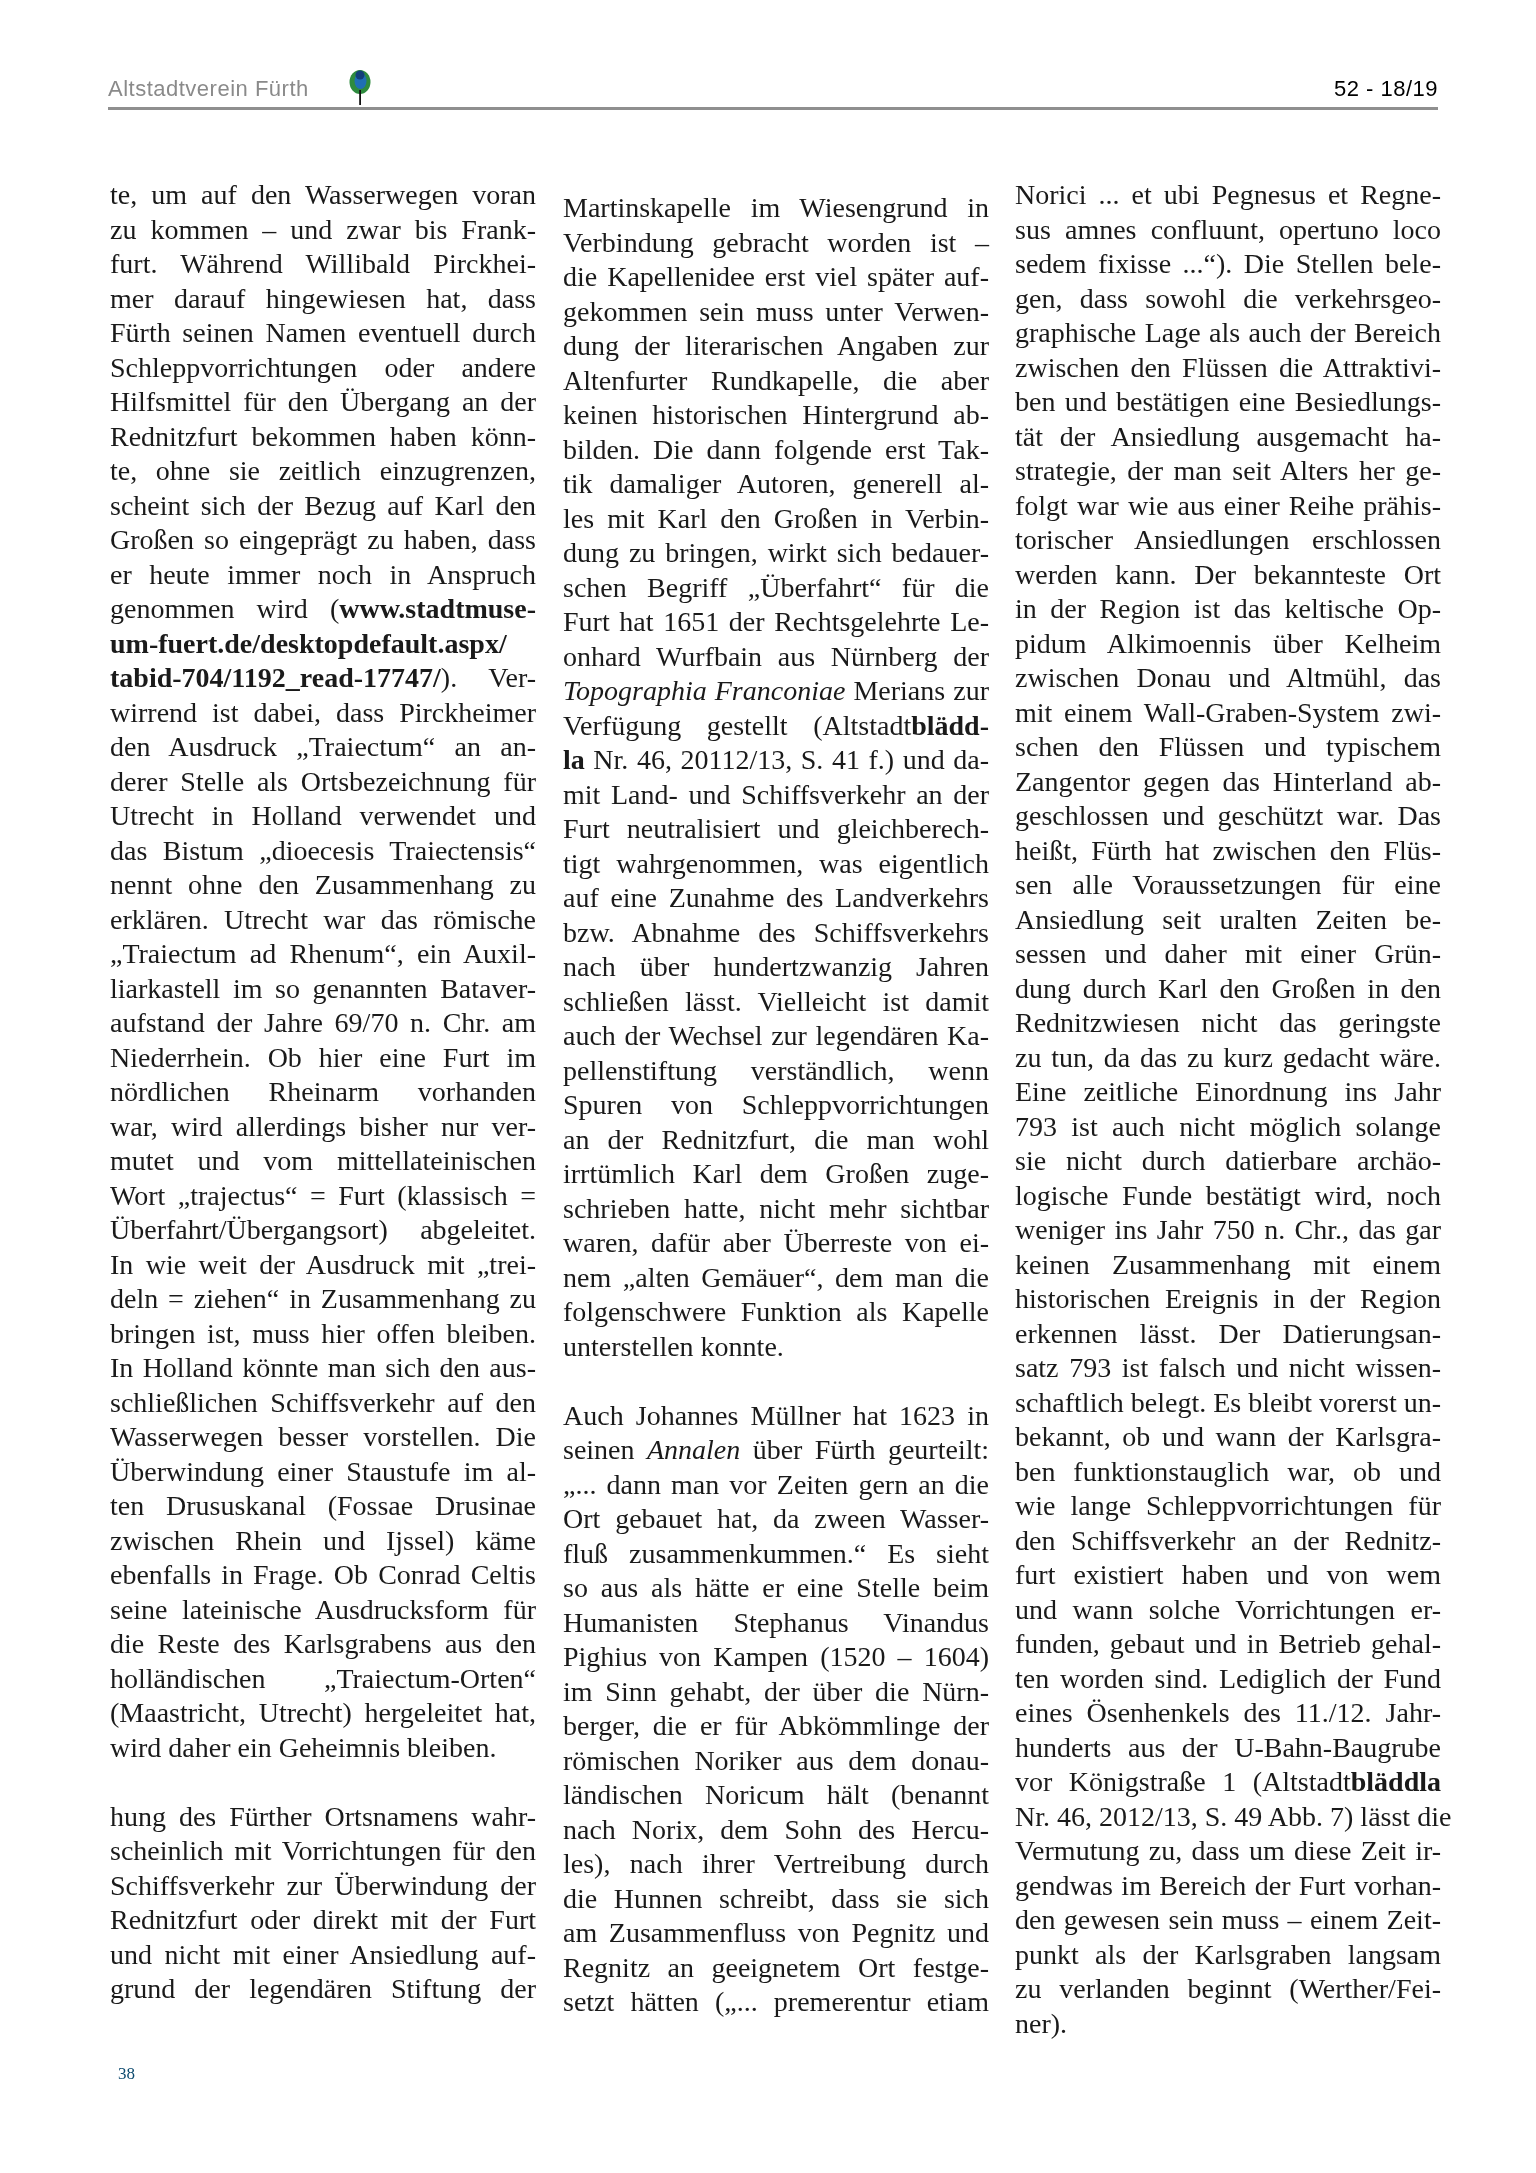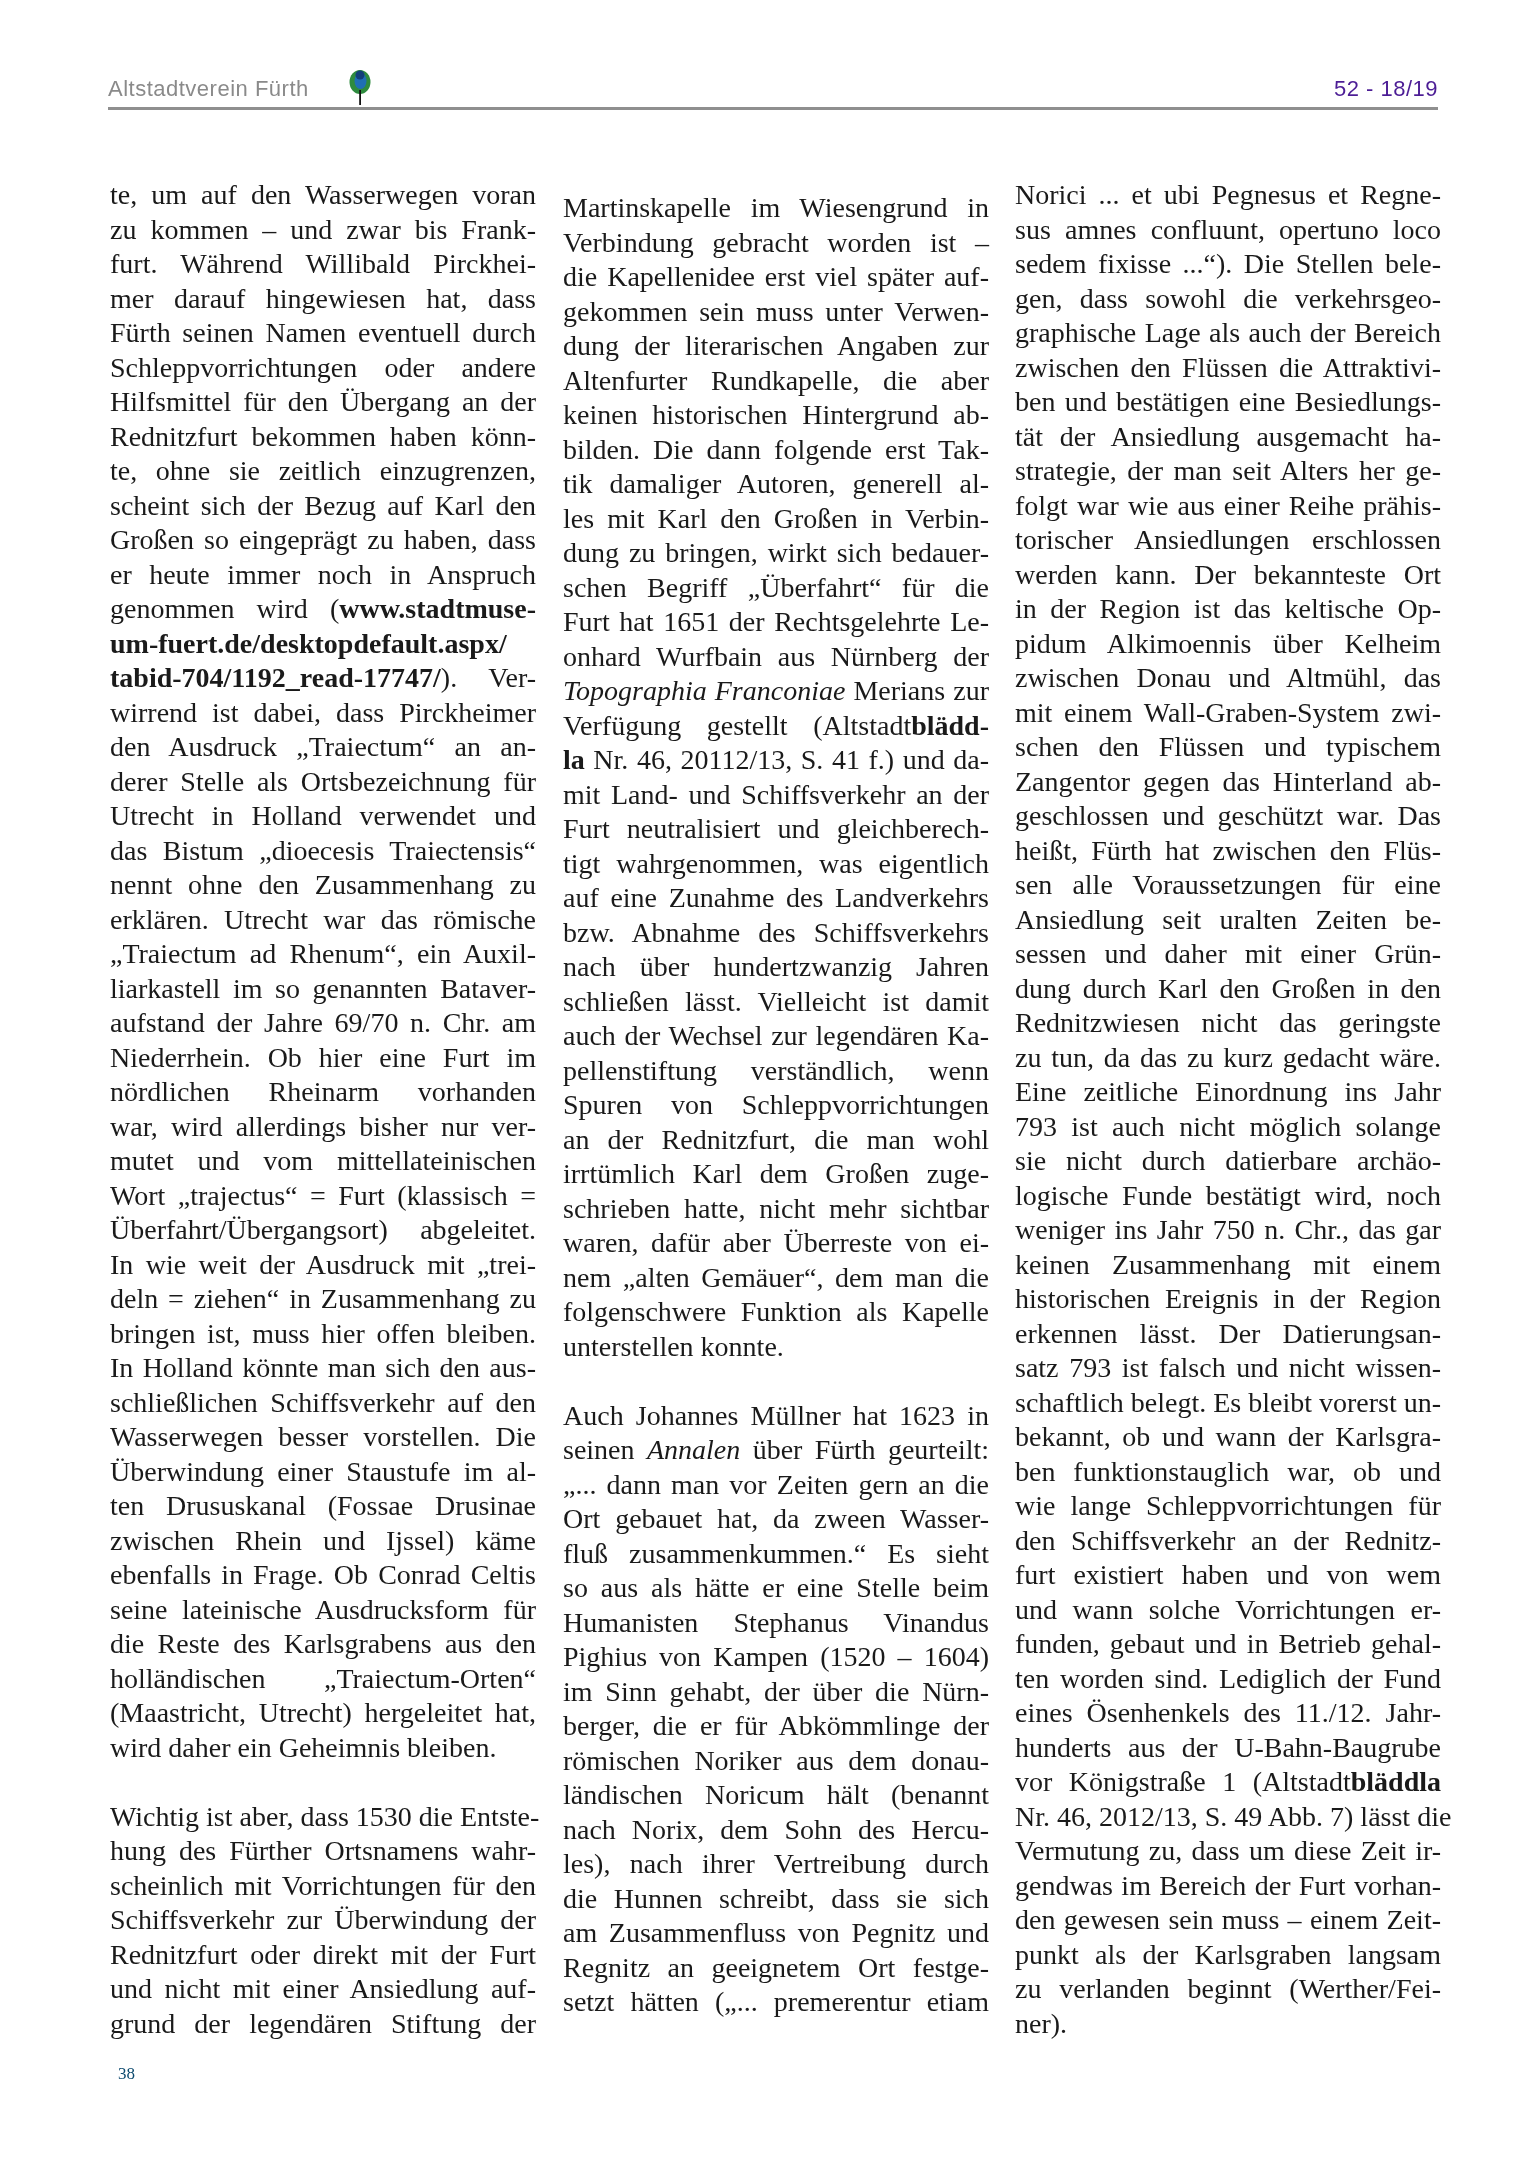--- a/index.html
+++ b/index.html
@@ -1,19 +1,19 @@
 <!DOCTYPE html>
 <html><head>
 <meta charset="utf-8">
 <style>
   html, body { margin: 0; padding: 0; background: #ffffff; }
   body { width: 1536px; height: 2173px; position: relative; overflow: hidden; font-family: "DejaVu Serif", "Liberation Serif", serif; color: #1a1a1a; }
   .header { position: absolute; left: 108px; top: 72px; width: 1330px; height: 40px; }
   .header-title { position: absolute; left: 0; top: 4px; font-family: "Liberation Sans", sans-serif; font-size: 22px; color: #8a8a8a; letter-spacing: 0.5px; }
-  .header-issue { position: absolute; right: 0; top: 4px; font-family: "Liberation Sans", sans-serif; font-size: 22px; color: #4c1d95; letter-spacing: 0.5px; }
+  .header-issue { position: absolute; right: 0; top: 4px; font-family: "Liberation Sans", sans-serif; font-size: 22px; color: #000000; letter-spacing: 0.5px; }
   .header-logo { position: absolute; left: 240px; top: -2px; width: 24px; height: 36px; }
   .header-rule { position: absolute; left: 108px; top: 107px; width: 1330px; height: 3px; background: #8f8f8f; }
   .col { position: absolute; top: 178px; width: 426px; font-family: "Liberation Serif", serif; font-size: 28px; line-height: 34.5px; text-align: justify; hyphens: manual; }
   .col p { margin: 0; }
   .col p + p { margin-top: 34.5px; }
   .col1 { left: 110px; }
   .col2 { left: 563px; margin-top: 13px; }
   .col3 { left: 1015px; }
   .ln { display: block; text-align: justify; text-align-last: justify; white-space: nowrap; overflow: visible; }
   .ln.last { text-align-last: left; }
@@ -81,21 +81,20 @@
       <span class="ln"><span>ten Drususkanal (Fossae Drusinae</span></span>
       <span class="ln"><span>zwischen Rhein und Ijssel) käme</span></span>
       <span class="ln"><span>ebenfalls in Frage. Ob Conrad Celtis</span></span>
       <span class="ln"><span>seine lateinische Ausdrucksform für</span></span>
       <span class="ln"><span>die Reste des Karlsgrabens aus den</span></span>
       <span class="ln"><span>holländischen „Traiectum-Orten“</span></span>
       <span class="ln"><span>(Maastricht, Utrecht) hergeleitet hat,</span></span>
       <span class="ln last"><span>wird daher ein Geheimnis bleiben.</span></span>
     </p>
     <p>
-      <span class="ln"><span>Wichtig ist aber, dass 1530 die Entste-</span></span>
       <span class="ln"><span>hung des Fürther Ortsnamens wahr-</span></span>
       <span class="ln"><span>scheinlich mit Vorrichtungen für den</span></span>
       <span class="ln"><span>Schiffsverkehr zur Überwindung der</span></span>
       <span class="ln"><span>Rednitzfurt oder direkt mit der Furt</span></span>
       <span class="ln"><span>und nicht mit einer Ansiedlung auf-</span></span>
       <span class="ln"><span>grund der legendären Stiftung der</span></span>
     </p>
   </div>
 <div class="col col2">
     <p>

